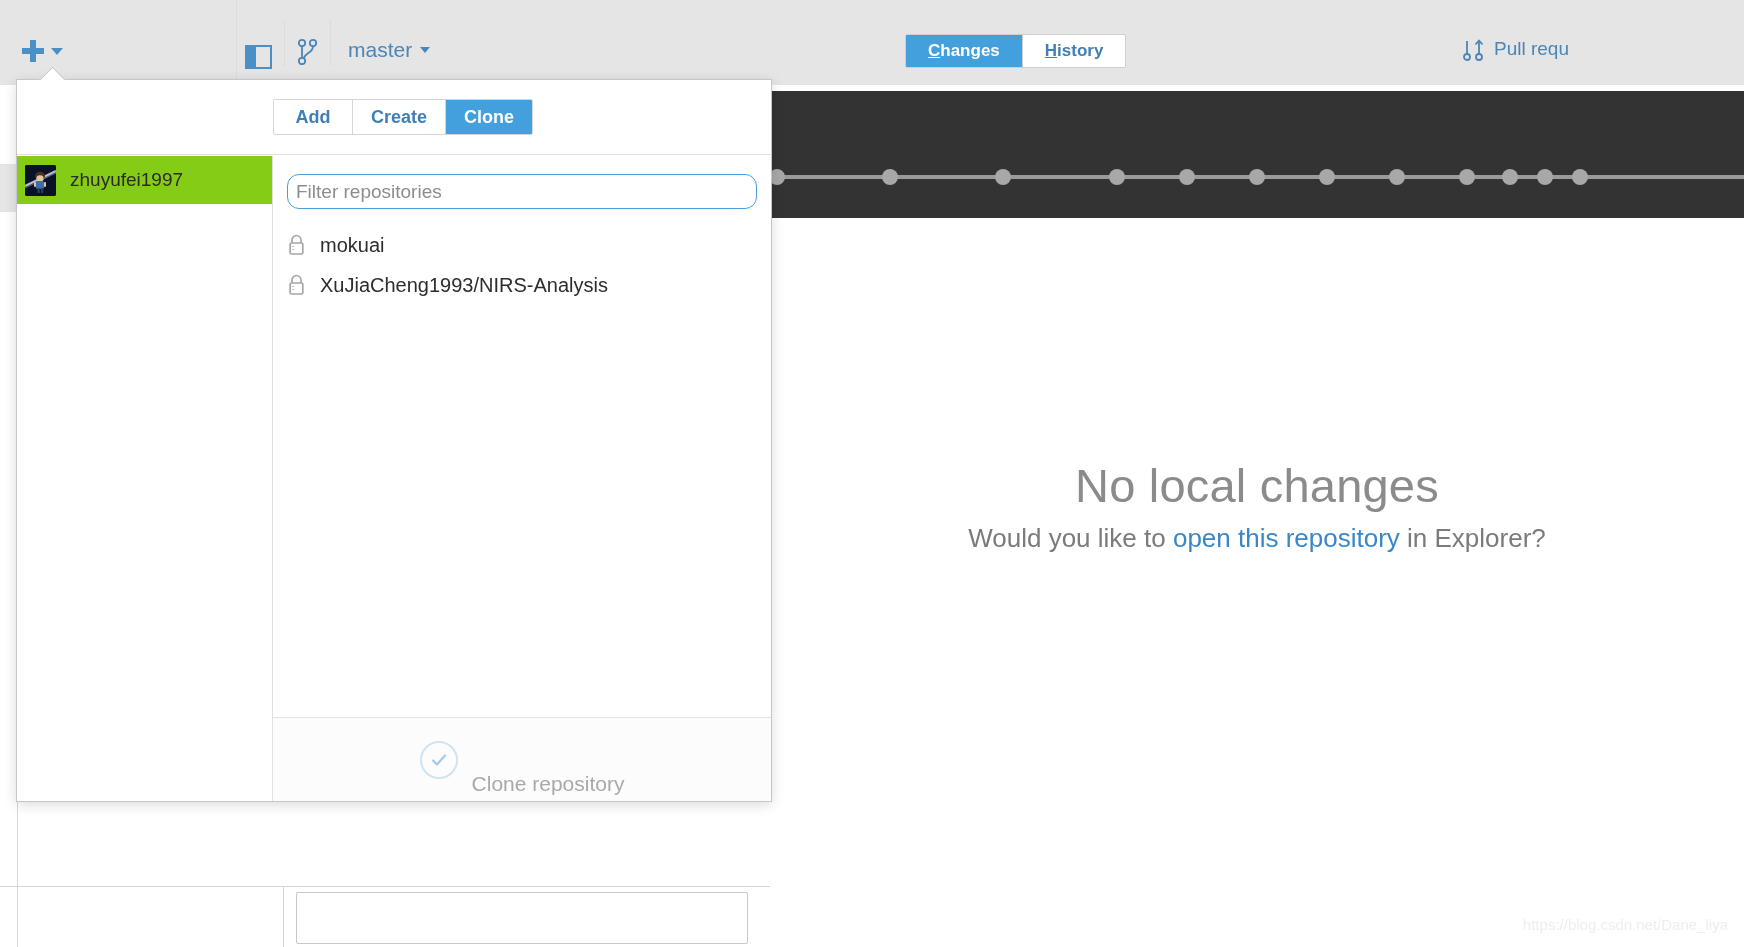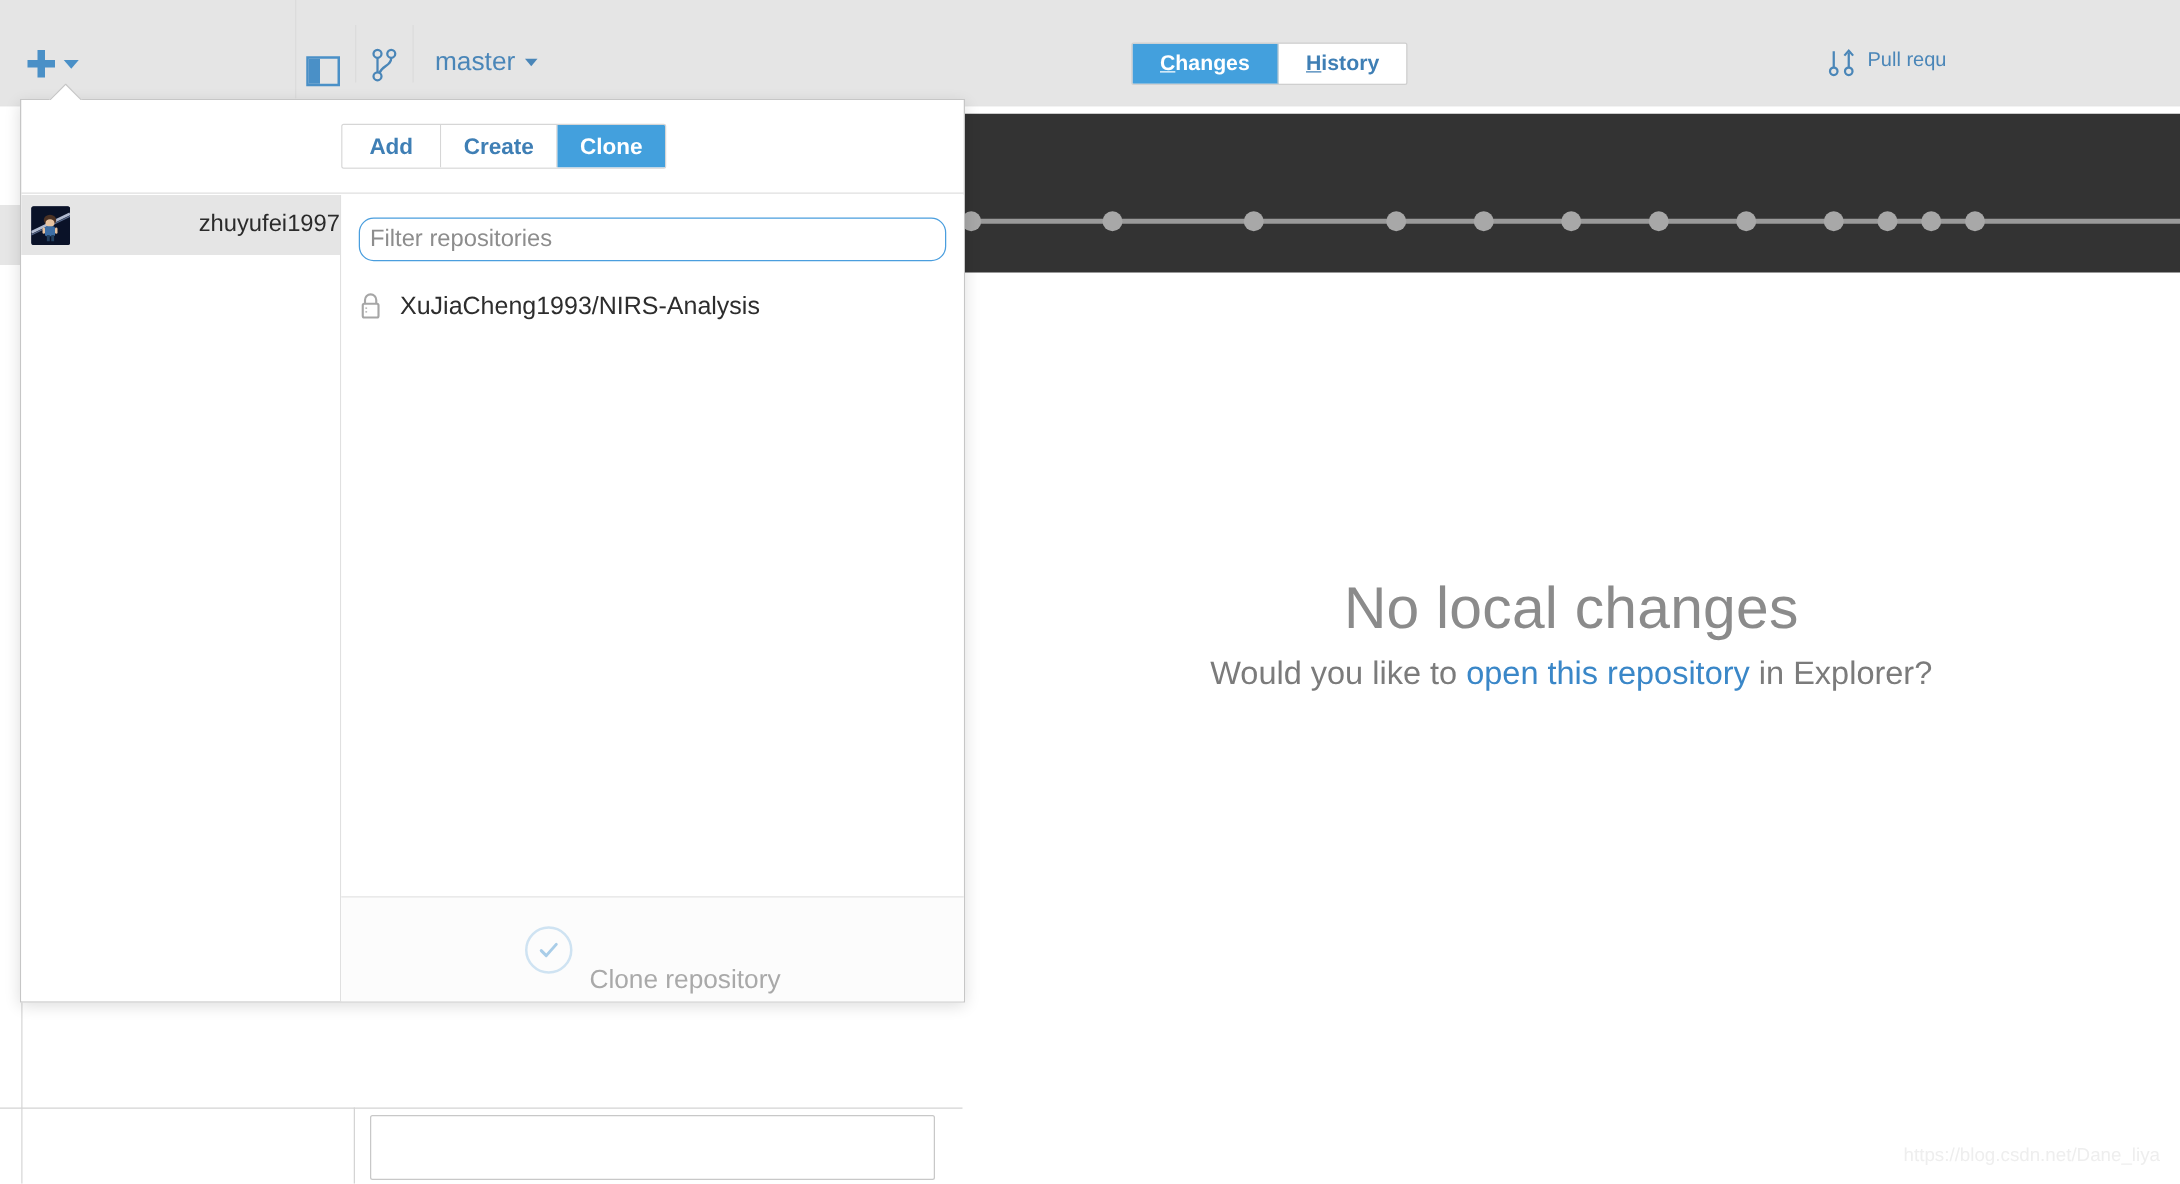--- a/index.html
+++ b/index.html
@@ -74,21 +74,21 @@
     color: #3f7fb5; background: #fff; cursor: pointer;
     border-right: 1px solid #cfcfcf;
   }
   .seg-btn:last-child { border-right: none; }
   .seg-btn.active { background: #43a0dd; color: #fff; }
   .seg-btn u { text-decoration: underline; }
 
   .pull-request {
     position: absolute; left: 1462px; top: 36px;
     display: flex; align-items: center; gap: 10px;
-    font-size: 16px; color: #4a86b8; cursor: pointer;
+    font-size: 19px; color: #4a86b8; cursor: pointer;
     white-space: nowrap;
   }
 
   
   .graph-band {
     position: absolute; left: 770px; top: 91px;
     width: 974px; height: 127px; background: #333333;
     overflow: hidden;
   }
   .graph-line {
@@ -187,21 +187,21 @@
     position: absolute; left: 0; top: 76px; right: 0; bottom: 0;
     display: flex;
   }
   .accounts-col {
     width: 256px; border-right: 1px solid #e0e0e0;
     background: #ffffff;
   }
   .account-row {
     display: flex; align-items: center; gap: 14px;
     height: 48px; padding-left: 8px;
-    background: #e5e5e5; cursor: pointer; justify-content: space-between;
+    background: #84cc16; cursor: pointer;
   }
   .avatar {
     width: 31px; height: 31px; flex: 0 0 31px;
     border-radius: 2px; overflow: hidden;
     background: #0d1630;
   }
   .account-name { font-size: 19px; color: #2b2b2b; }
 
   .repos-col {
     flex: 1; display: flex; flex-direction: column;
@@ -367,20 +367,29 @@
         </div>
 
         <div class="repo-list" id="repo-list">
             <div class="repo-row">
               <svg width="19" height="22" viewBox="0 0 19 22">
                 <path d="M5 9 L5 6 A4.5 4.5 0 0 1 14 6 L14 9" fill="none" stroke="#a6a6a6" stroke-width="1.7"></path>
                 <rect x="3.2" y="9" width="12.6" height="11" rx="1.2" fill="none" stroke="#a6a6a6" stroke-width="1.7"></rect>
                 <line x1="6" y1="12" x2="6" y2="13" stroke="#a6a6a6" stroke-width="1.4"></line>
                 <line x1="6" y1="15" x2="6" y2="16" stroke="#a6a6a6" stroke-width="1.4"></line>
               </svg>
+              <span class="repo-name">mokuai</span>
+            </div>
+            <div class="repo-row">
+              <svg width="19" height="22" viewBox="0 0 19 22">
+                <path d="M5 9 L5 6 A4.5 4.5 0 0 1 14 6 L14 9" fill="none" stroke="#a6a6a6" stroke-width="1.7"></path>
+                <rect x="3.2" y="9" width="12.6" height="11" rx="1.2" fill="none" stroke="#a6a6a6" stroke-width="1.7"></rect>
+                <line x1="6" y1="12" x2="6" y2="13" stroke="#a6a6a6" stroke-width="1.4"></line>
+                <line x1="6" y1="15" x2="6" y2="16" stroke="#a6a6a6" stroke-width="1.4"></line>
+              </svg>
               <span class="repo-name">XuJiaCheng1993/NIRS-Analysis</span>
             </div>
           </div>
 
         <div class="popover-footer">
           <div class="clone-btn">
             <span class="clone-circle">
               <svg width="20" height="20" viewBox="0 0 20 20">
                 <path d="M4 10.5 L8 14.5 L16 5.5" stroke="#a9cde8" stroke-width="2.4" fill="none" stroke-linecap="round" stroke-linejoin="round"></path>
               </svg>

